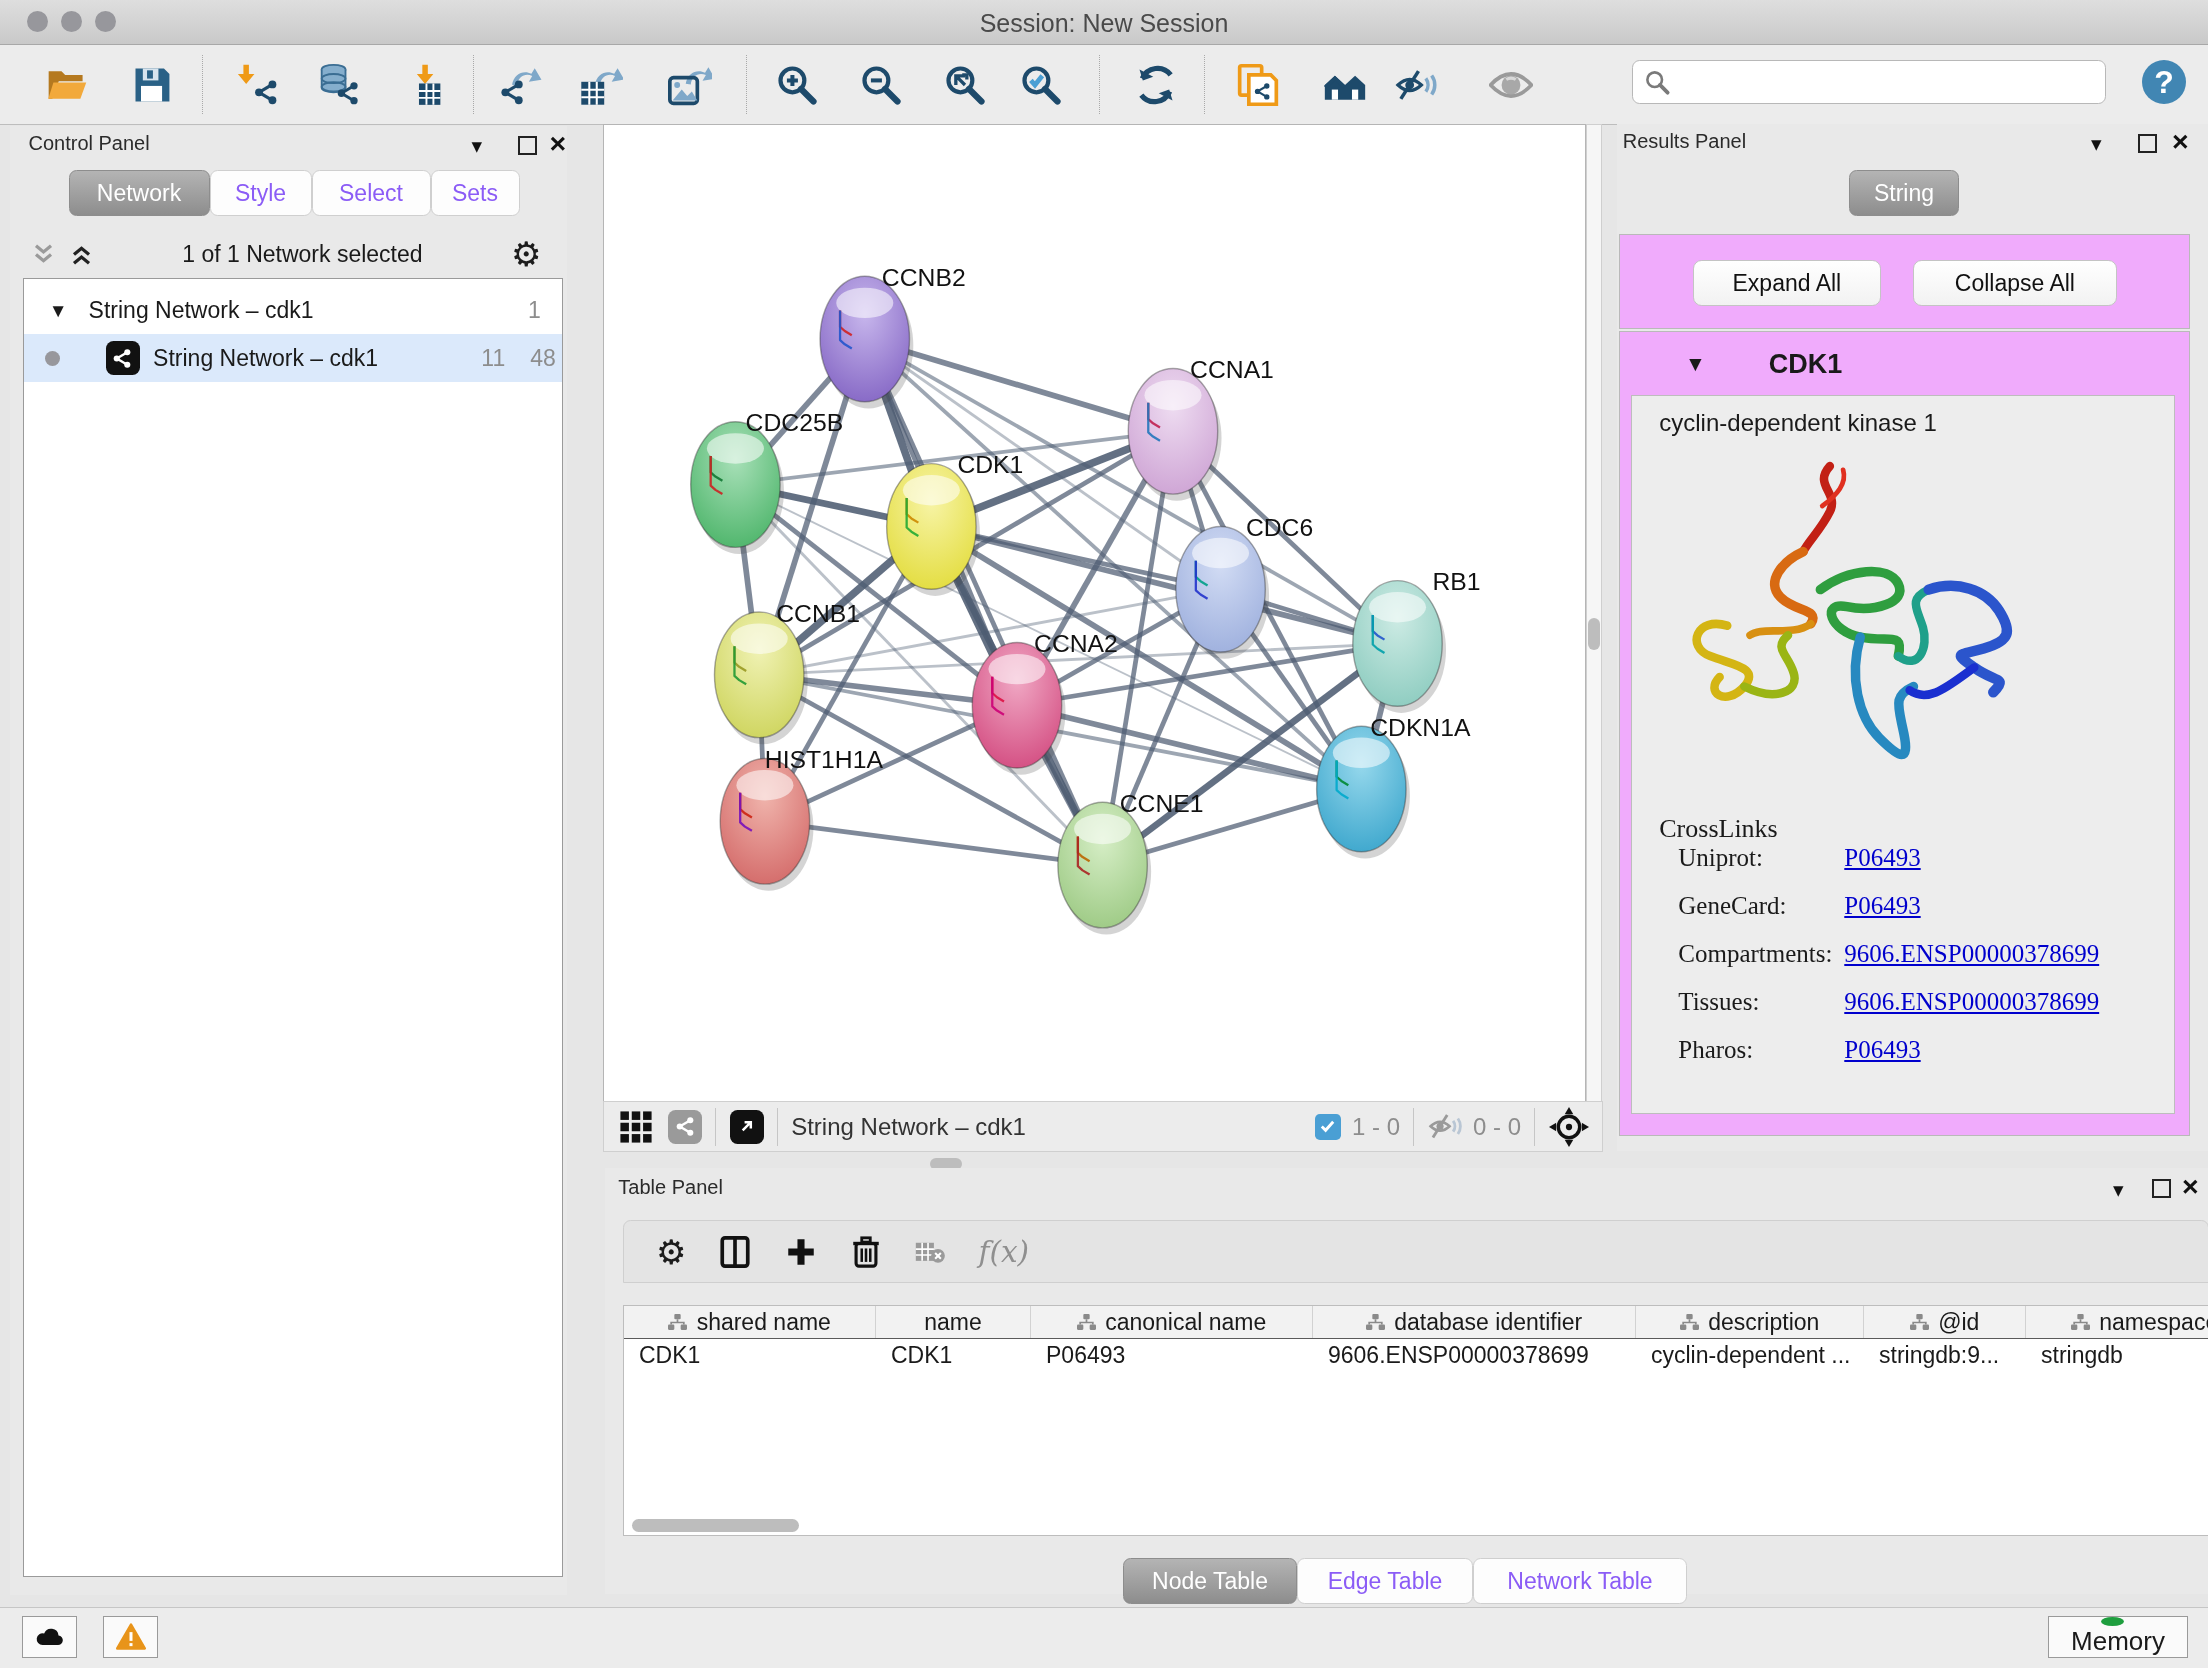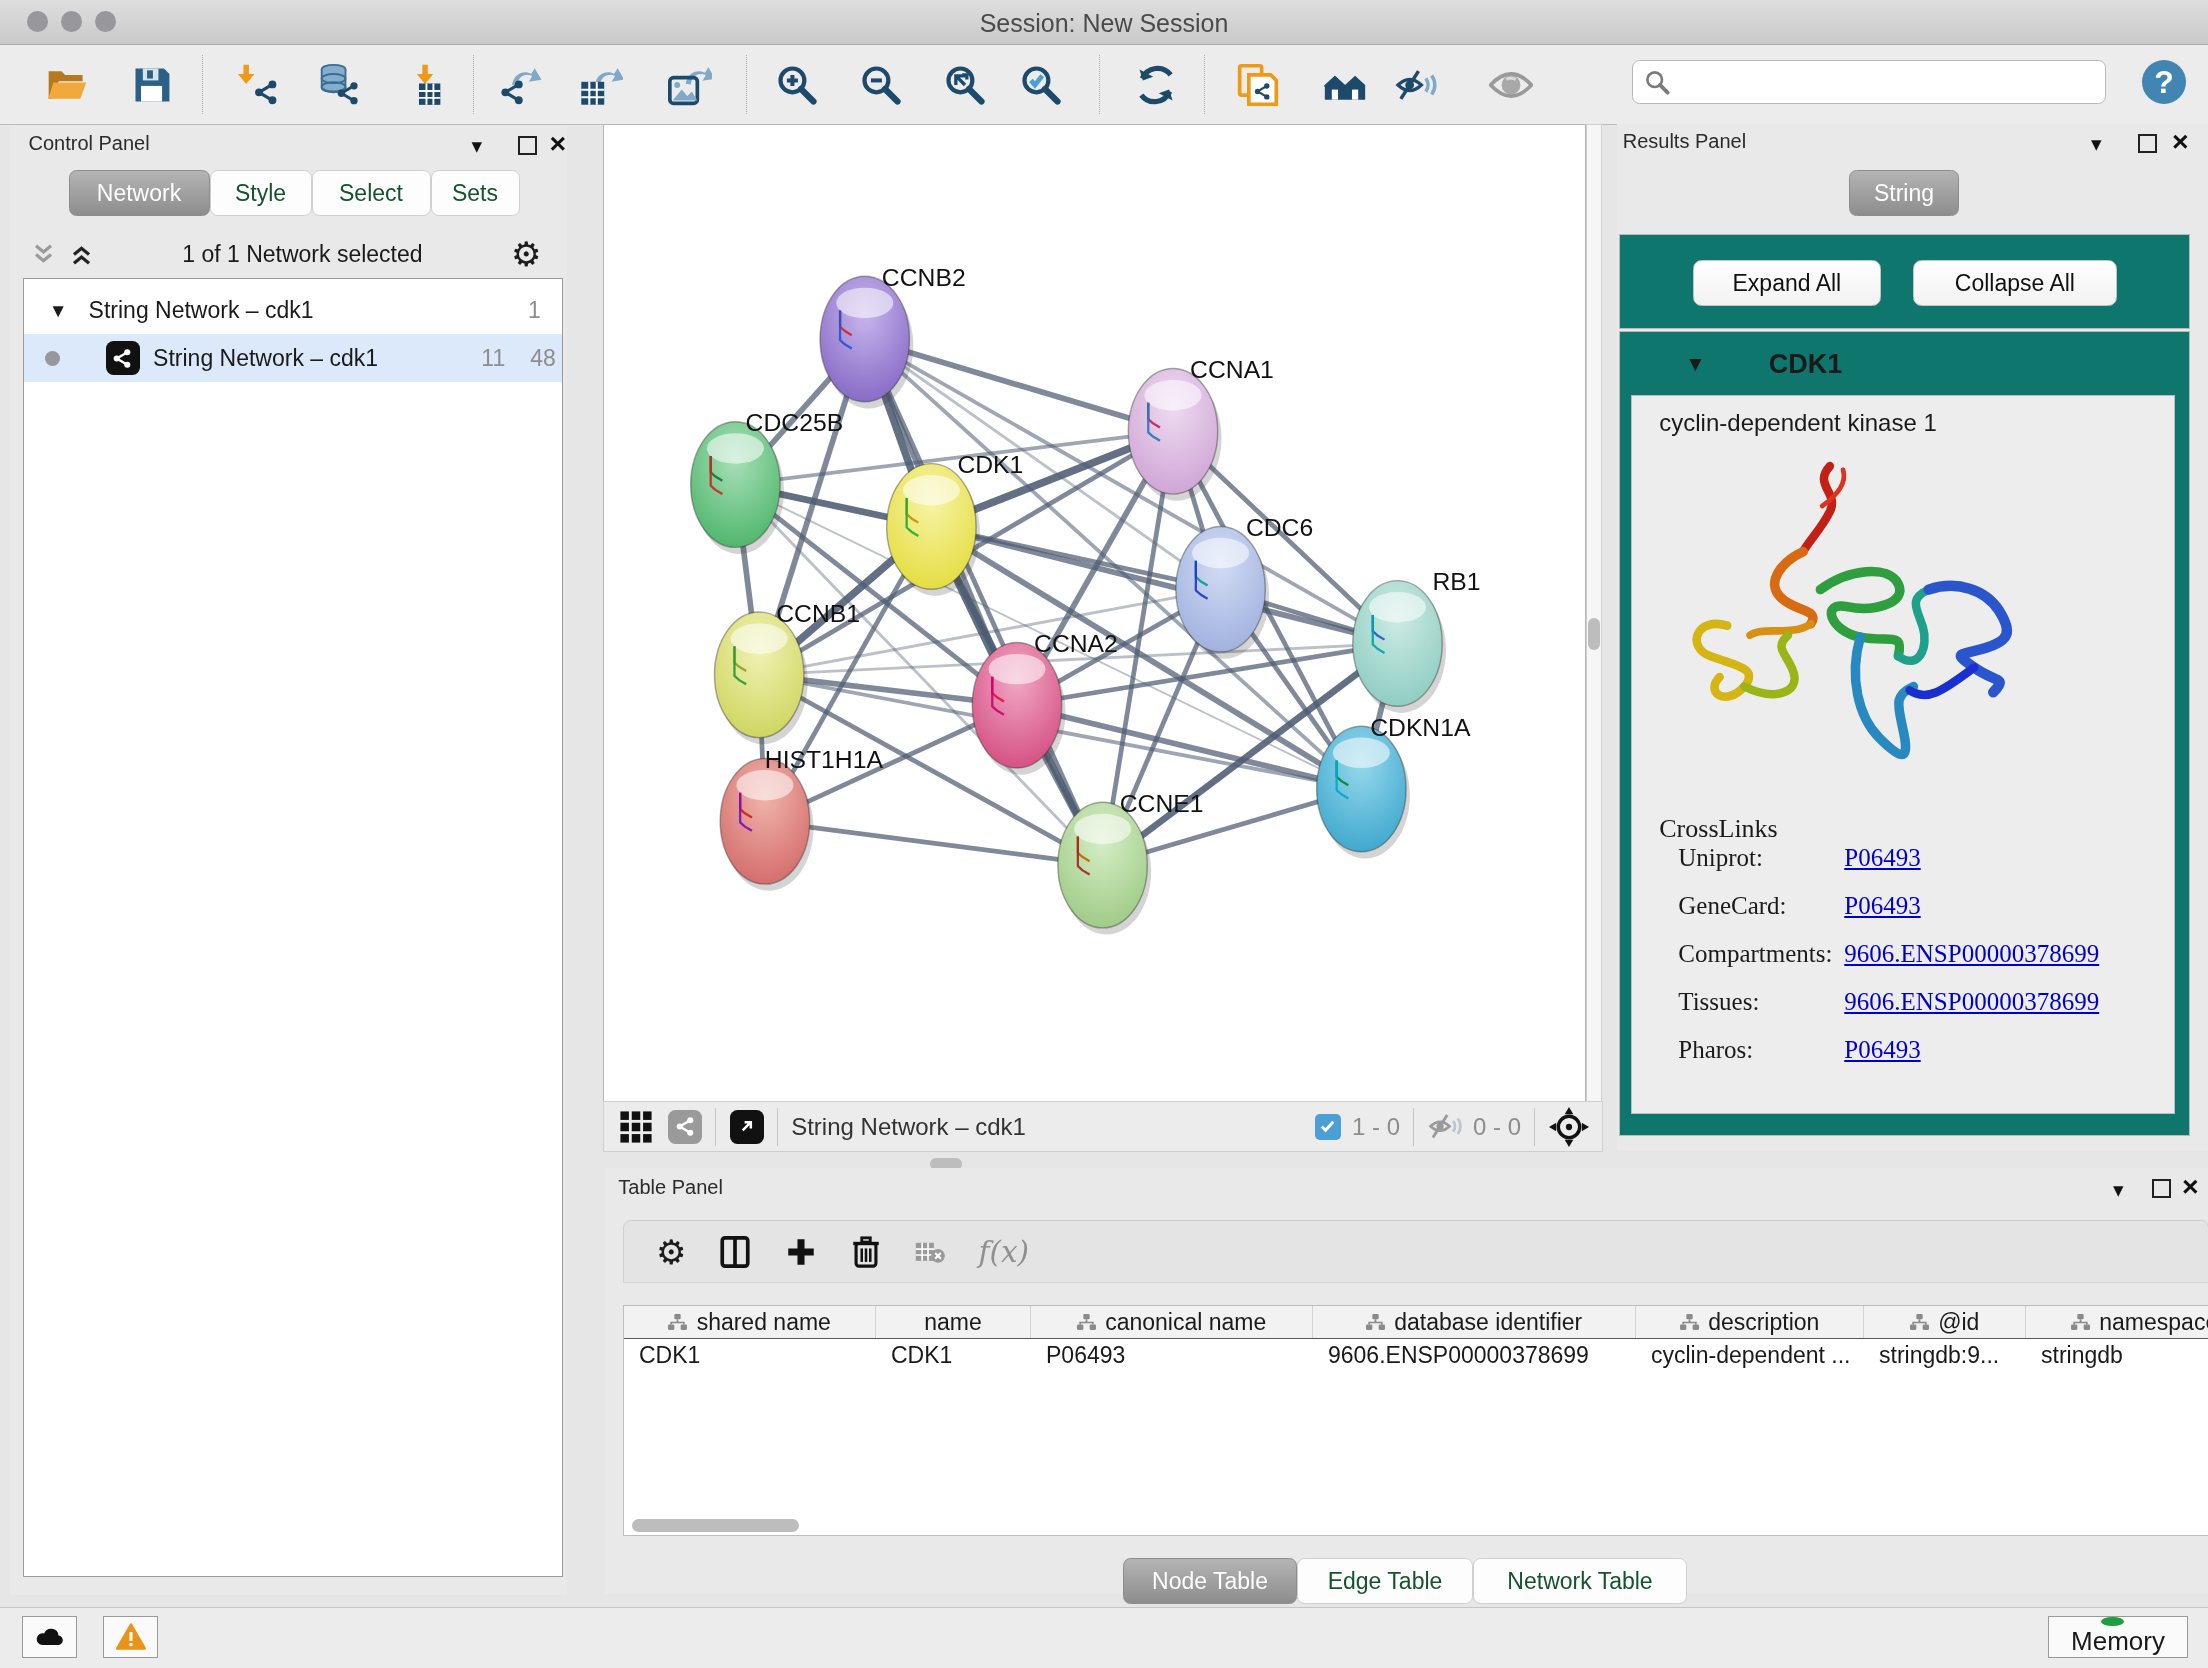--- a/index.html
+++ b/index.html
@@ -21,42 +21,42 @@
   .searchbox input{border:none;outline:none;font-size:23px;width:399px;background:transparent;
                    font-family:"Liberation Sans",sans-serif;}
   .helpbtn{position:absolute;left:2142px;top:15px;width:44px;height:44px;border-radius:50%;background:#4186b3;
            color:#fff;font-size:32px;font-weight:bold;display:flex;align-items:center;justify-content:center;}
   
   .ptitle{font-size:20px;color:#2b2b2b;}
   .pchev{font-size:21px;color:#111;}
   .pfloat{width:15px;height:15px;border:2.4px solid #222;}
   .pclose{font-size:28.5px;font-weight:bold;color:#111;line-height:15px;}
   .tabbtn{height:44px;display:flex;align-items:center;justify-content:center;font-size:23px;
-          background:#fdfdfd;border:1px solid #cfcfcf;border-radius:7.6px;color:#14532d;}
+          background:#fdfdfd;border:1px solid #cfcfcf;border-radius:7.6px;color:#8b5cf6;}
   .tabbtn.sel{background:linear-gradient(#b4b4b4,#8d8d8d);color:#fff;border-color:#8d8d8d;}
   
   .cpanel{left:9.5px;top:126px;width:557px;height:1469px;background:#e9e9e9;}
   .treebox{position:absolute;left:13.3px;top:152px;width:540px;height:1299px;background:#fff;border:1.9px solid #9a9a9a;box-sizing:border-box;}
   .trow{position:absolute;left:0;width:100%;height:48px;display:flex;align-items:center;font-size:23px;}
   .trow .cnt{color:#8d8d8d;}
   .sharechip{width:34px;height:34px;border-radius:7.6px;background:#111;display:flex;align-items:center;justify-content:center;}
   .sharechip svg{width:23px;height:23px;color:#fff;}
   
   .canvas{left:603px;top:124px;width:983px;height:978px;background:#fff;border:1px solid #b5b5b5;box-sizing:border-box;}
   .vstrip{left:1586px;top:124px;width:16px;height:978px;background:#f6f6f6;border:1px solid #cfcfcf;box-sizing:border-box;}
   .grip{background:#bdbdbd;border-radius:7.6px;}
   .netbar{left:603px;top:1101px;width:1000px;height:51px;background:#ececec;border:1px solid #cfcfcf;box-sizing:border-box;
           display:flex;align-items:center;}
   .nbsep{width:0;height:38px;border-left:1px solid #c6c6c6;margin:0 13.3px;}
   .netbar .ntitle{font-size:24px;color:#333;}
   .ncount{font-size:24px;color:#8d8d8d;}
   .checkbox{width:26px;height:26px;border-radius:4.8px;background:#4a9fd4;display:flex;align-items:center;justify-content:center;}
   
   .rpanel{left:1617px;top:124px;width:592px;height:1027px;background:#e9e9e9;}
-  .rbox{position:absolute;left:1.9px;background:#0f766e;border:1.9px solid #b9b9b9;box-sizing:border-box;}
+  .rbox{position:absolute;left:1.9px;background:#f0abfc;border:1.9px solid #b9b9b9;box-sizing:border-box;}
   .btn{background:linear-gradient(#ffffff,#f2f2f2);border:1.4px solid #c4c4c4;border-radius:8.6px;
        font-size:23px;display:flex;align-items:center;justify-content:center;color:#111;}
   .xl-label,.xl-value{font-family:"Liberation Serif",serif;font-size:25px;}
   .xl-value a{color:#0000cd;text-decoration:underline;}
   .serifbold{font-family:"Liberation Serif",serif;font-weight:normal;font-size:26px;margin-top:20px;}
   
   .tppanel{left:605px;top:1168px;width:1604px;height:426px;background:#e9e9e9;}
   .tptoolbar{position:absolute;left:18px;top:52px;width:1586px;height:63px;background:#e4e4e4;
              border:1px solid #cfcfcf;border-radius:7.6px 7.6px 0 0;display:flex;align-items:center;box-sizing:border-box;}
   .tpicon{margin-left:32px;display:flex;align-items:center;}

